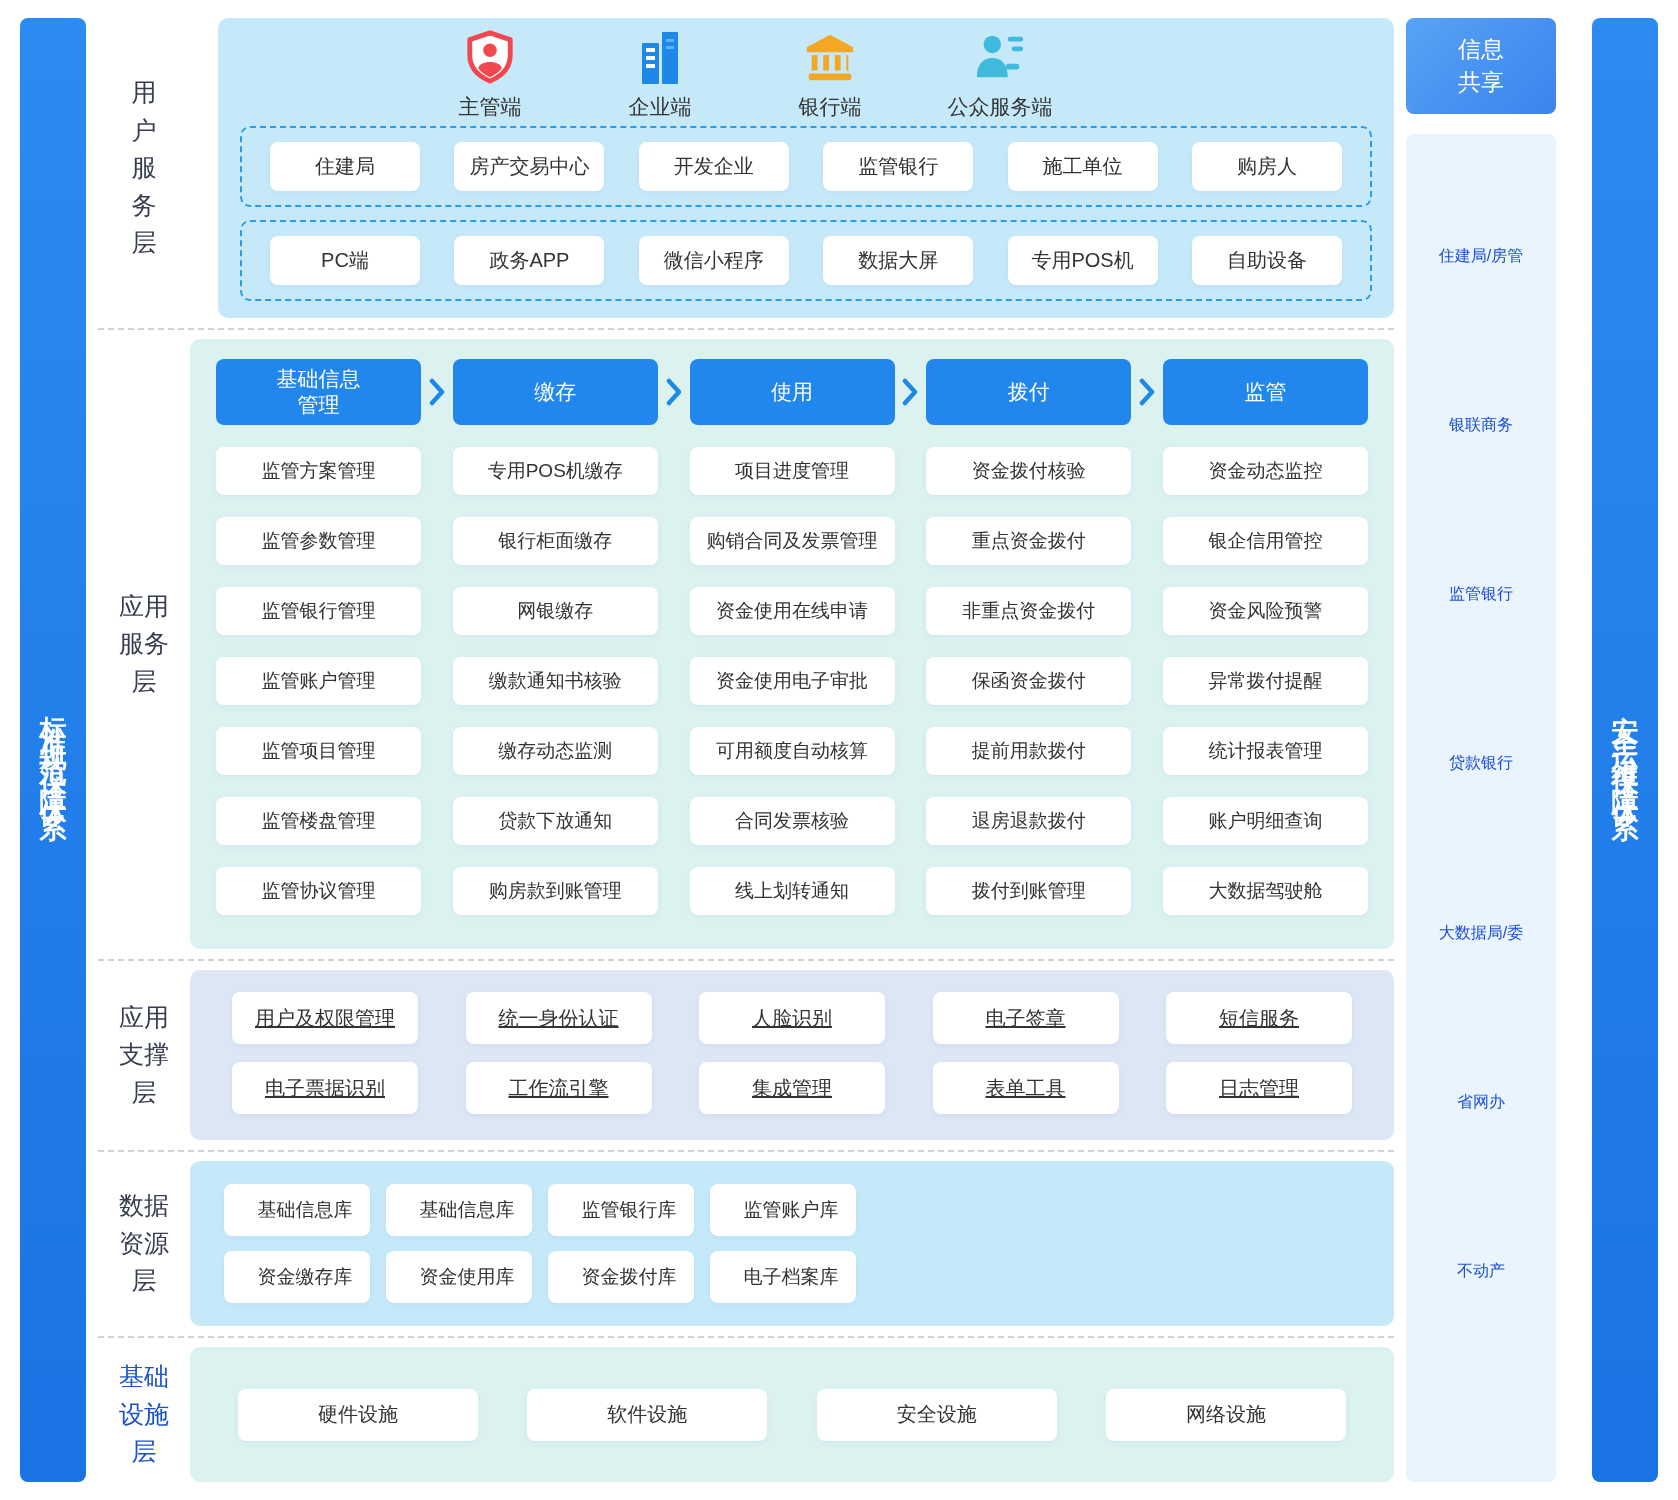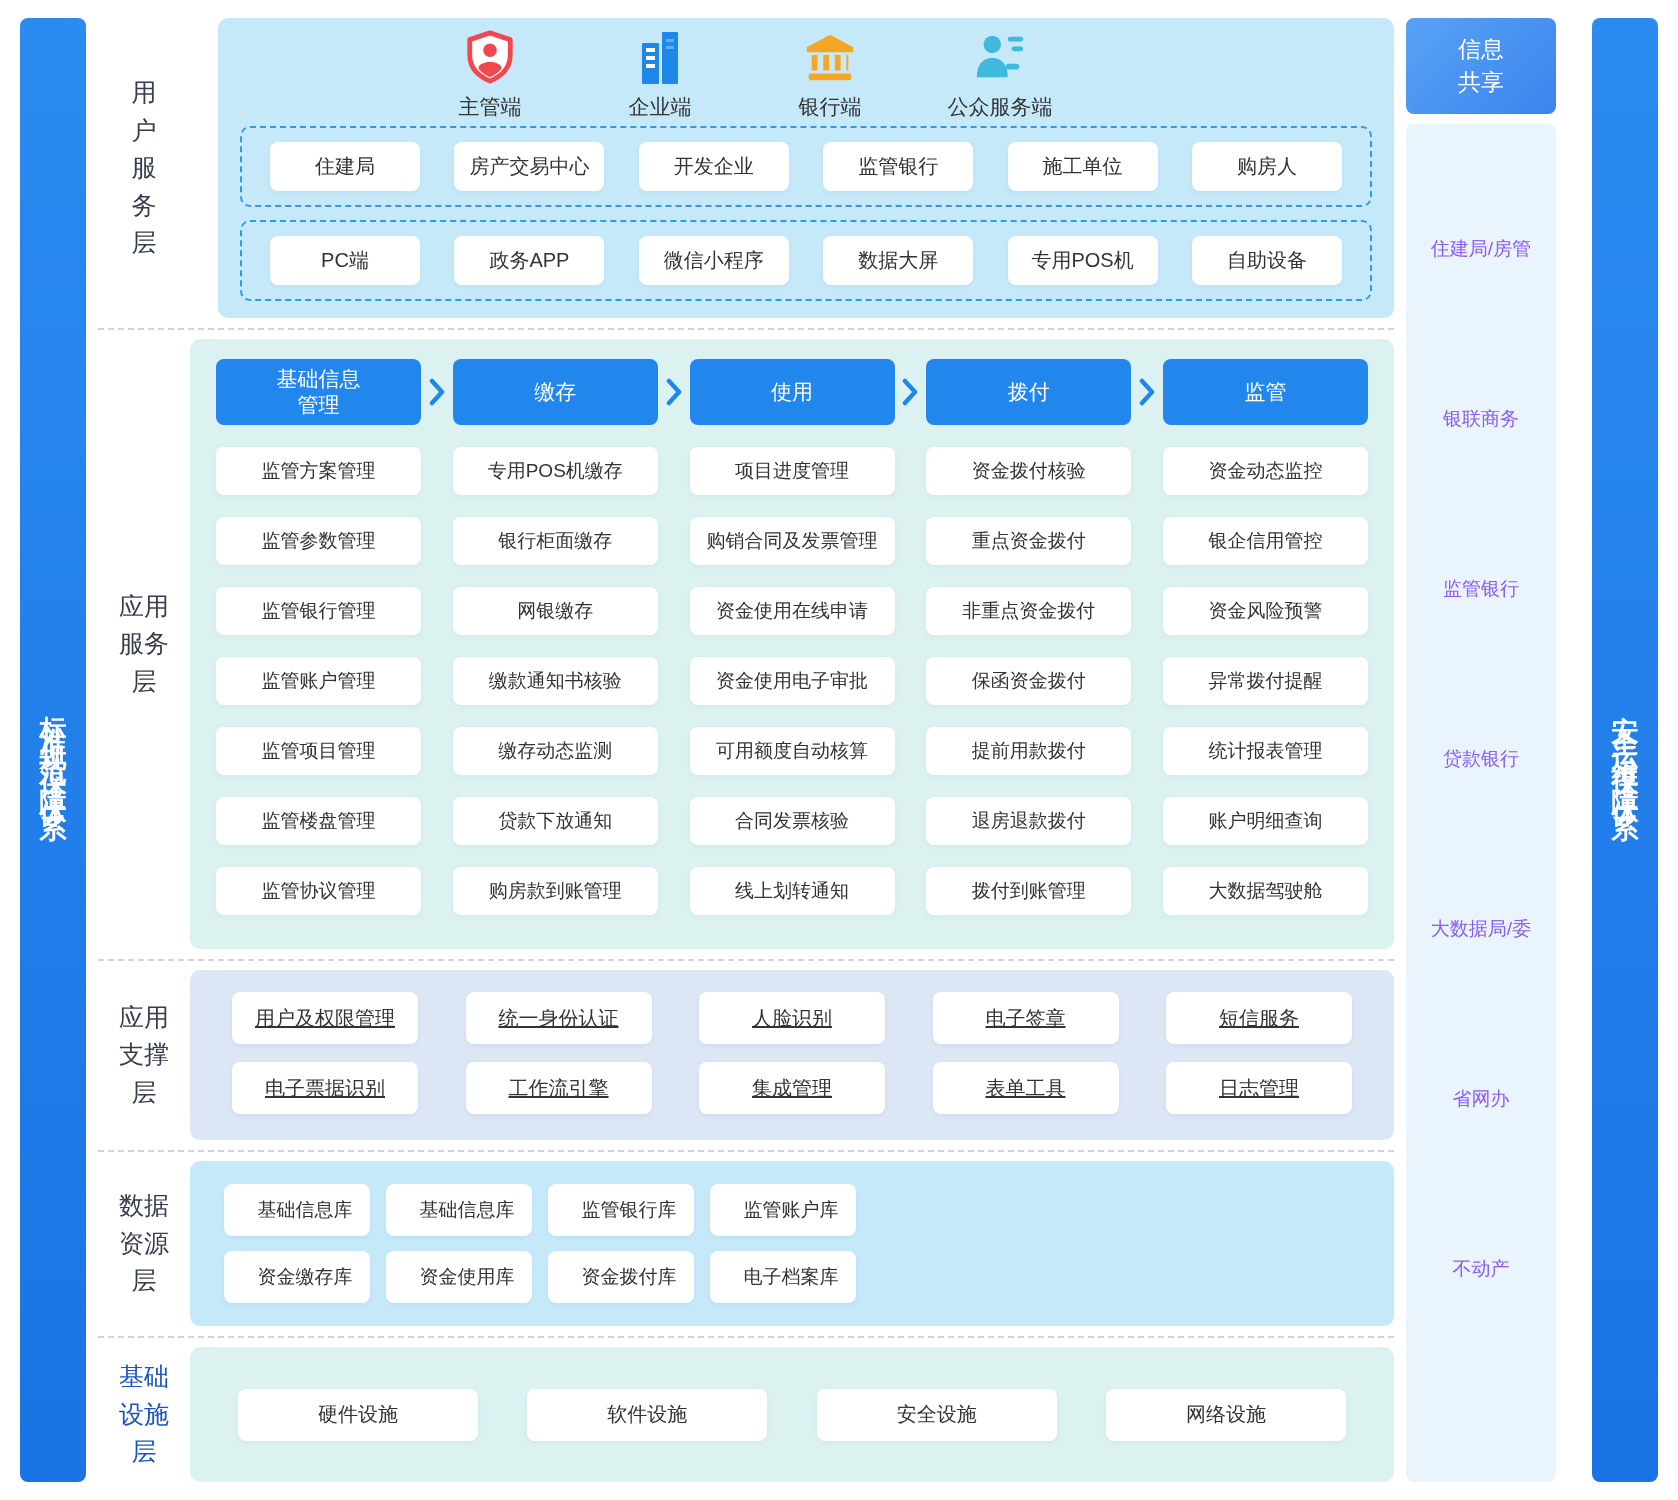--- a/index.html
+++ b/index.html
@@ -81,28 +81,28 @@
 
   
   .infra-panel { background:#dcf2f1; height:135px; padding:0 48px; display:flex; align-items:center; justify-content:space-between; }
   .infra-panel .box { width:240px; height:52px; }
 
   
   .rail { width:150px; flex:0 0 150px; margin-right:36px; display:flex; flex-direction:column; }
   .share-box {
     height:96px; border-radius:8px; background:linear-gradient(135deg,#58a2f5,#3b84ee);
     color:#fff; font-size:23px; line-height:1.45; font-weight:500;
-    display:flex; align-items:center; justify-content:center; margin-bottom:10px;
+    display:flex; align-items:center; justify-content:center; margin-bottom:20px;
   }
   .rail-panel {
     flex:1 1 auto; background:#e9f4fc; border-radius:8px;
     display:flex; flex-direction:column; justify-content:space-between;
     padding:112px 4px 200px; text-align:center;
   }
-  .rail-item { font-size:19px; color:#8b5cf6; white-space:nowrap; }
+  .rail-item { font-size:16px; color:#1d4ed8; white-space:nowrap; }
 </style>
 </head>
 <body>
 
 <div class="canvas">
 
   <div class="pillar">
     <span class="pillar-text">标准规范保障体系</span>
   </div>
 

